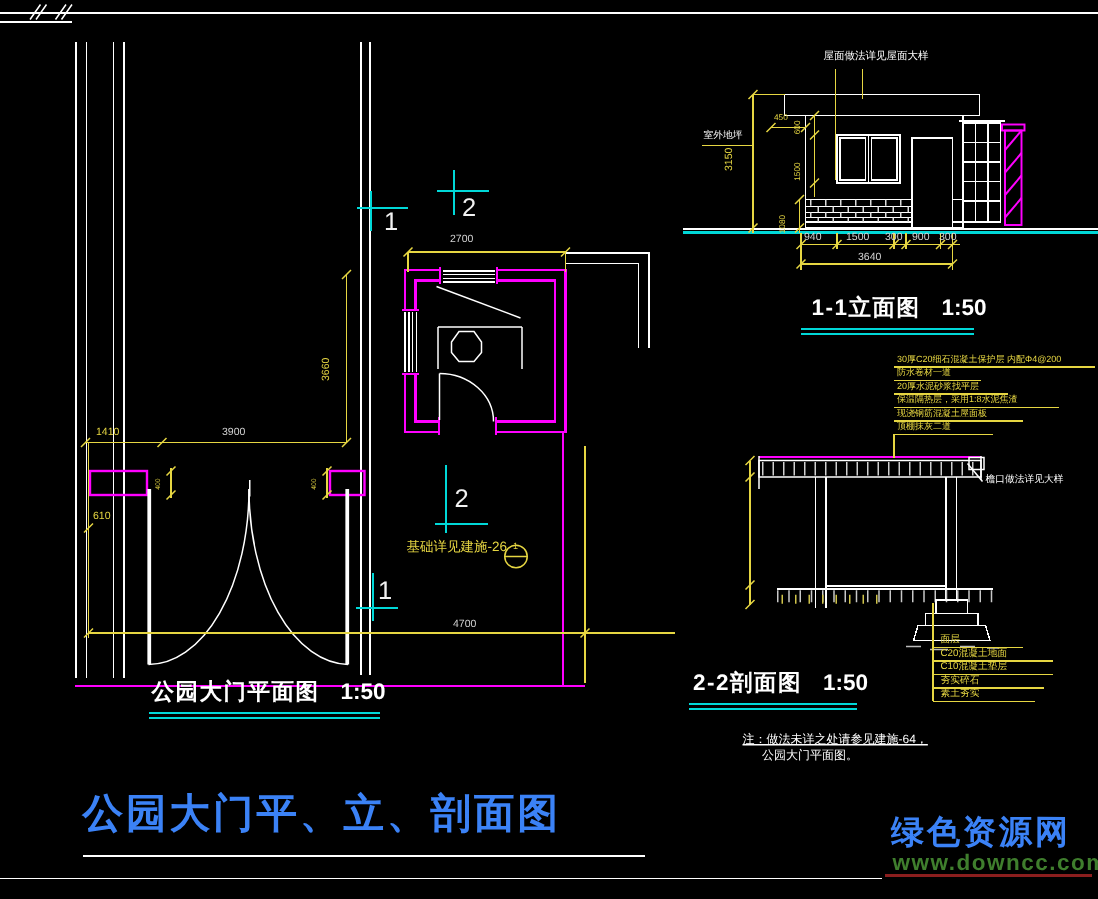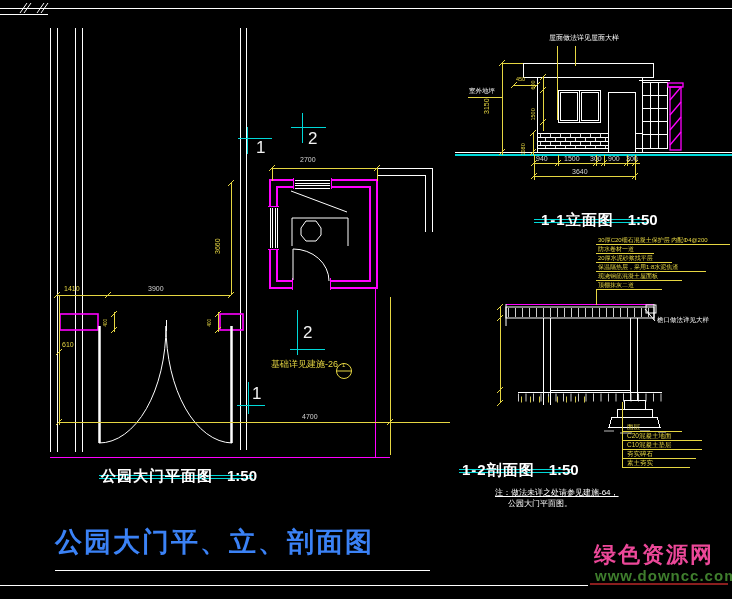--- a/index.html
+++ b/index.html
@@ -3,24 +3,24 @@
 <meta charset="utf-8">
 <style>
   html,body{margin:0;padding:0;background:#000;}
   #canvas{position:relative;width:732px;height:599px;background:#000;overflow:hidden;
           font-family:"Liberation Sans","DejaVu Sans",sans-serif;}
   .t{position:absolute;white-space:nowrap;line-height:1;color:#e8e8e8;}
   .y{color:#e6d642;}
   .g{color:#d2d2d2;}
   .rot{transform-origin:0 100%;transform:rotate(-90deg);}
   .num{font-size:17px;color:#f2f2f2;}
-  .ttl{font-weight:bold;font-size:15px;color:#fff;letter-spacing:1px;margin-top:14px;}
+  .ttl{font-weight:bold;font-size:15px;color:#fff;letter-spacing:1px;}
   .ttl .sc{margin-left:14px;letter-spacing:0;}
   .main-ttl{font-weight:bold;font-size:27px;color:#3b82f6;letter-spacing:2px;}
-  .wm-site{font-weight:bold;font-size:22px;color:#ec4899;letter-spacing:2px;}
+  .wm-site{font-weight:bold;font-size:22px;color:#3b82f6;letter-spacing:2px;}
   .wm-url{font-weight:bold;font-size:15px;color:#3f7e2d;letter-spacing:1px;}
   svg{position:absolute;left:0;top:0;}
 </style>
 </head>
 <body>
 
 <div id="canvas">
 
   <svg width="732" height="599" viewBox="0 0 732 599">
 
@@ -302,21 +302,21 @@
   <div class="t y" style="left:598px;top:264px;font-size:6px;">保温隔热层，采用1:8水泥焦渣</div>
   <div class="t y" style="left:598px;top:273px;font-size:6px;">现浇钢筋混凝土屋面板</div>
   <div class="t y" style="left:598px;top:282px;font-size:6px;">顶棚抹灰二道</div>
   <div class="t" style="left:657px;top:317px;font-size:6.5px;color:#fff;">檐口做法详见大样</div>
   <div class="t y" style="left:627px;top:424px;font-size:6.5px;">面层</div>
   <div class="t y" style="left:627px;top:433px;font-size:6.5px;">C20混凝土地面</div>
   <div class="t y" style="left:627px;top:442px;font-size:6.5px;">C10混凝土垫层</div>
   <div class="t y" style="left:627px;top:451px;font-size:6.5px;">夯实碎石</div>
   <div class="t y" style="left:627px;top:460px;font-size:6.5px;">素土夯实</div>
   <div class="t ttl" style="left:462px;top:448px;">
-    <span>1-2剖面图</span><span class="sc">1:50</span>
+    <span>2-2剖面图</span><span class="sc">1:50</span>
   </div>
   <div class="t" style="left:495px;top:489px;font-size:8px;color:#fff;text-decoration:underline;">注：做法未详之处请参见建施-64，</div>
   <div class="t" style="left:508px;top:500px;font-size:8px;color:#fff;">公园大门平面图。</div>
 
   <div class="t main-ttl" style="left:55px;top:529px;">公园大门平、立、剖面图</div>
   <div class="t wm-site" style="left:594px;top:544px;">绿色资源网</div>
   <div class="t wm-url" style="left:595px;top:568px;">www.downcc.com</div>
 
 </div>
 

